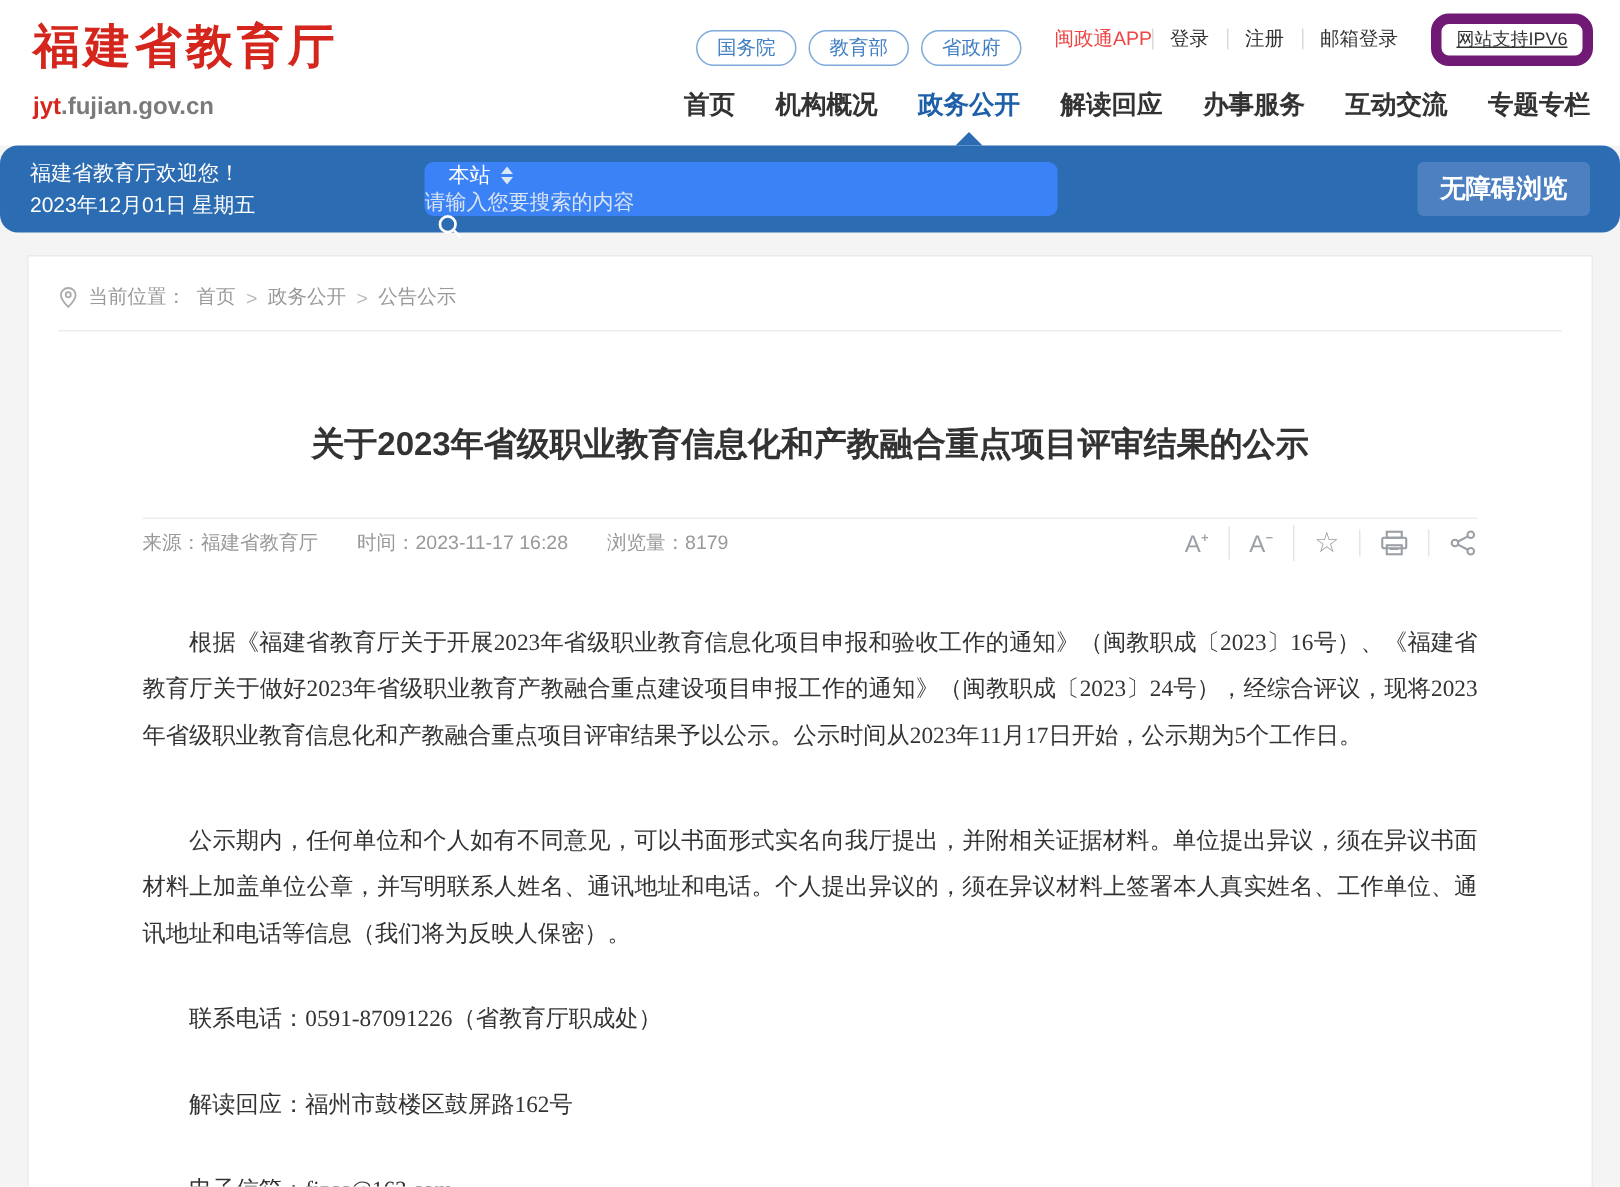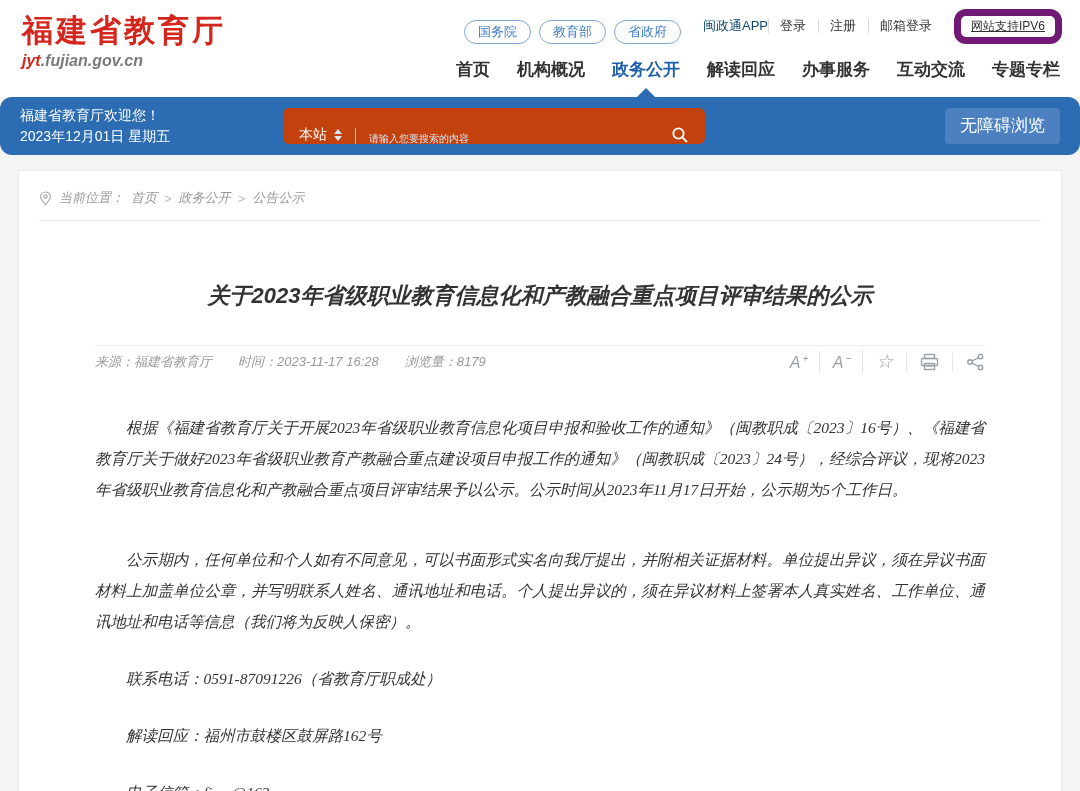--- a/index.html
+++ b/index.html
@@ -4,57 +4,57 @@
 <style>
   * { margin:0; padding:0; box-sizing:border-box; }
   html,body { width:1080px; height:791px; overflow:hidden; background:#f4f4f4;
               font-family:"Liberation Sans", sans-serif; }
 
   
   .site-header { position:relative; height:97px; background:#ffffff; }
 
   .top-links { position:absolute; top:8px; right:18px; display:flex; align-items:center; font-size:13px; }
   .pill { border:1px solid #7fa9d9; color:#3f7ec2; border-radius:12px; padding:2px 13px; margin-left:8px; cursor:pointer; white-space:nowrap;margin-top:12px; }
-  .applink { color:#0c4a6e; margin-left:22px; cursor:pointer; }
+  .applink { color:#ef4444; margin-left:22px; cursor:pointer; }
   .acct { color:#333; cursor:pointer; padding:0 12px; position:relative; }
   .acct::before { content:""; position:absolute; left:0; top:2px; bottom:2px; width:1px; background:#d9d9d9; }
   .pill-gray { border:7px solid #701a75; color:#333; border-radius:12px; padding:2px 10px; margin-left:10px; font-size:12px; cursor:pointer; white-space:nowrap;text-decoration:underline; }
 
   .logo { position:absolute; left:22px; top:13px; }
   .logo-title { font-family:"Liberation Serif", serif; font-weight:bold; font-size:31px; color:#d5261d; letter-spacing:3px; line-height:36px; }
-  .logo-url { font-size:16px; font-weight:bold; margin-top:3px;font-style:italic; }
+  .logo-url { font-size:16px; font-weight:bold; margin-top:14px; }
   .logo-url .red { color:#d5261d; }
   .logo-url .gray { color:#7a7a7a; }
 
   .main-nav { position:absolute; right:20px; bottom:16px; display:flex; gap:27px; }
   .nav-item { font-size:17px; font-weight:bold; color:#333; cursor:pointer; position:relative; white-space:nowrap; }
   .nav-item.active { color:#1e5faa; }
   .nav-item.active::after { content:""; position:absolute; left:50%; transform:translateX(-50%);
       bottom:-16px; width:0; height:0; border-left:9px solid transparent;
       border-right:9px solid transparent; border-bottom:9px solid #2b6cb2; }
 
   
   .banner { position:relative; height:58px; background:#2b6cb2;border-radius:12px; }
   .welcome { position:absolute; left:20px; top:8px; color:#fff; font-size:14px; line-height:21px; }
   .search-box { position:absolute; left:283px; top:11px; width:422px; height:36px;
-      background:#c2410c; border-radius:6px; display:flex; align-items:flex-end; }
+      background:#3b82f6; border-radius:6px; display:flex; align-items:flex-start;flex-direction:column; }
   .scope { color:#fff; font-size:14px; margin-left:16px; cursor:pointer; display:flex; align-items:center; }
   .updown { display:flex; flex-direction:column; gap:2px; margin-left:7px; }
   .updown i { display:block; width:0; height:0; border-left:4px solid transparent; border-right:4px solid transparent; }
   .updown .up { border-bottom:5px solid #dce7f5; }
   .updown .dn { border-top:5px solid #dce7f5; }
   .search-sep { width:1px; height:16px; background:rgba(255,255,255,.65); margin:0 13px; }
-  .search-input { flex:1; background:transparent; border:none; outline:none; color:#fff; font-size:10px; }
+  .search-input { flex:1; background:transparent; border:none; outline:none; color:#fff; font-size:14px; }
   .search-input::placeholder { color:#d9e4f3; }
   .mag { margin:0 16px 0 8px; cursor:pointer; display:flex; }
   .access-btn { position:absolute; right:20px; top:11px; height:36px; line-height:36px; padding:0 15px;
-      background:#4c80c1; border-radius:4px; color:#fff; font-size:17px; font-weight:normal; cursor:pointer; }
+      background:#4c80c1; border-radius:4px; color:#fff; font-size:17px; font-weight:bold; cursor:pointer; }
 
   
-  .page { padding-top:15px; height:636px;font-style:italic; }
+  .page { padding-top:15px; height:636px; }
   .card { margin:0 18px; height:640px; background:#fff; border:1px solid #eaeaea; }
 
   .breadcrumb { display:flex; align-items:center; gap:7px; padding:18px 20px 13px 20px; font-size:13px; color:#999; }
   .crumb { cursor:pointer; }
   .crumb-sep { color:#bbb; }
   .bc-divider { border-top:1px solid #ececec; margin:0 20px; }
 
   .article { padding:0 76px; }
   .art-title { margin-top:60px; text-align:center; font-size:22px; font-weight:bold; color:#333; }
   .title-divider { border-top:1px solid #eee; margin-top:34px; }

